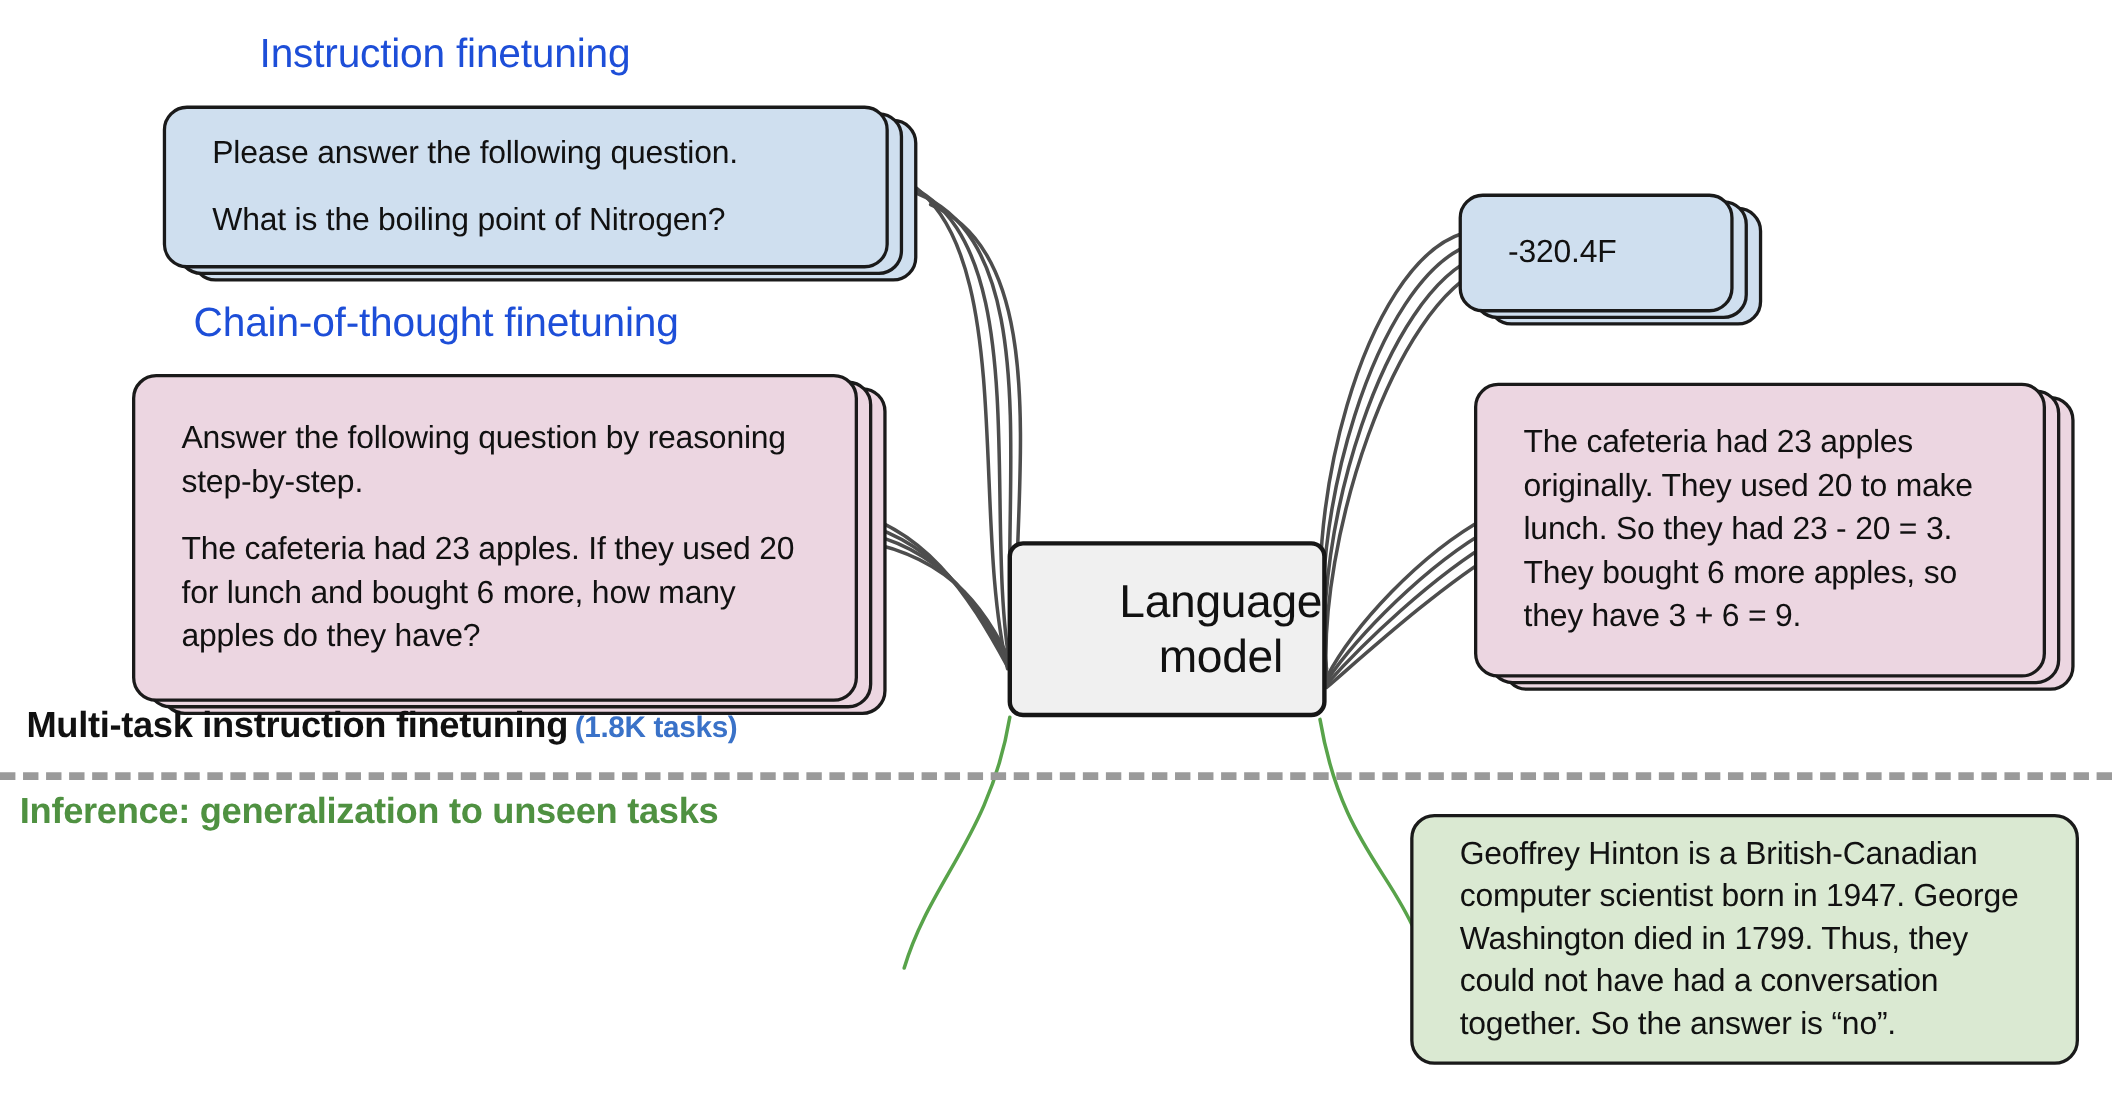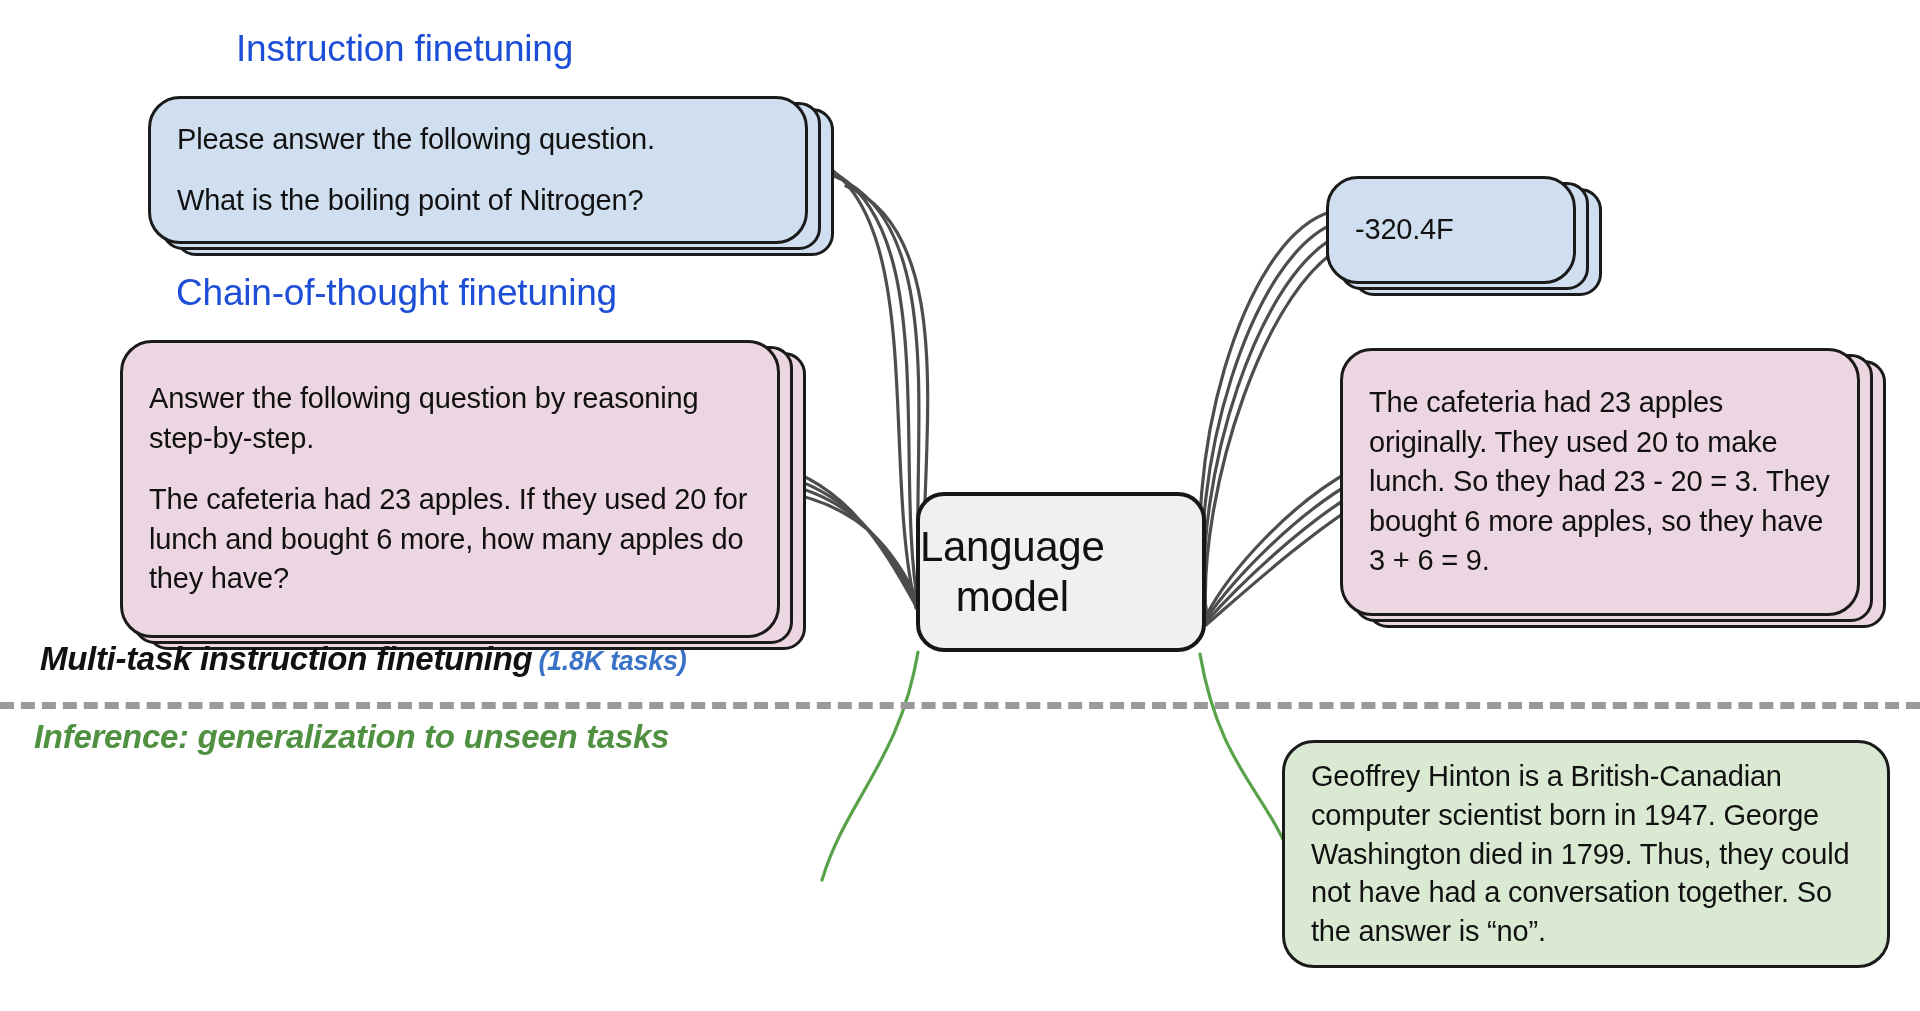--- a/index.html
+++ b/index.html
@@ -28,24 +28,22 @@
     color: #1d4ed8;
     white-space: nowrap;
     letter-spacing: -0.2px;
   }
   #heading-instruction { left: 236px; top: 28px; }
   #heading-cot        { left: 176px; top: 272px; }
 
   .band-label {
     position: absolute;
     white-space: nowrap;
-    font-style: italic;
     font-weight: 700;
     letter-spacing: -0.3px;
-    margin-left: 16px;
   }
   #label-multitask {
     left: 24px;
     top: 640px;
     font-size: 33px;
     color: #111111;
   }
   #label-multitask .tasks-count {
     color: #3a72c8;
     font-size: 27px;
@@ -88,23 +86,23 @@
     border-radius: 22px;
     box-sizing: border-box;
   }
   .stack .sheet.s3 { left: 26px; top: 12px; }
   .stack .sheet.s2 { left: 13px; top: 6px; }
 
   .card {
     position: absolute;
     left: 0; top: 0;
     border: 3px solid #1a1a1a;
-    border-radius: 32px;
+    border-radius: 22px;
     box-sizing: border-box;
-    padding: 22px 26px;
+    padding: 22px 42px;
     display: flex;
     flex-direction: column;
     justify-content: center;
   }
   .card p {
     margin: 0;
     font-size: 29px;
     line-height: 1.36;
     color: #111111;
     letter-spacing: -0.2px;
@@ -152,25 +150,25 @@
 
   
   #model-box {
     position: absolute;
     left: 916px;
     top: 492px;
     width: 290px;
     height: 160px;
     background: #f0f0f0;
     border: 4px solid #161616;
-    border-radius: 28px;
+    border-radius: 14px;
     box-sizing: border-box;
     display: flex;
     align-items: center;
-    justify-content: flex-start;
+    justify-content: flex-end;
     text-align: center;
   }
   #model-box .model-label {
     font-size: 42px;
     line-height: 1.18;
     color: #111111;
     letter-spacing: -0.3px;
   }
 </style>
 </head>

